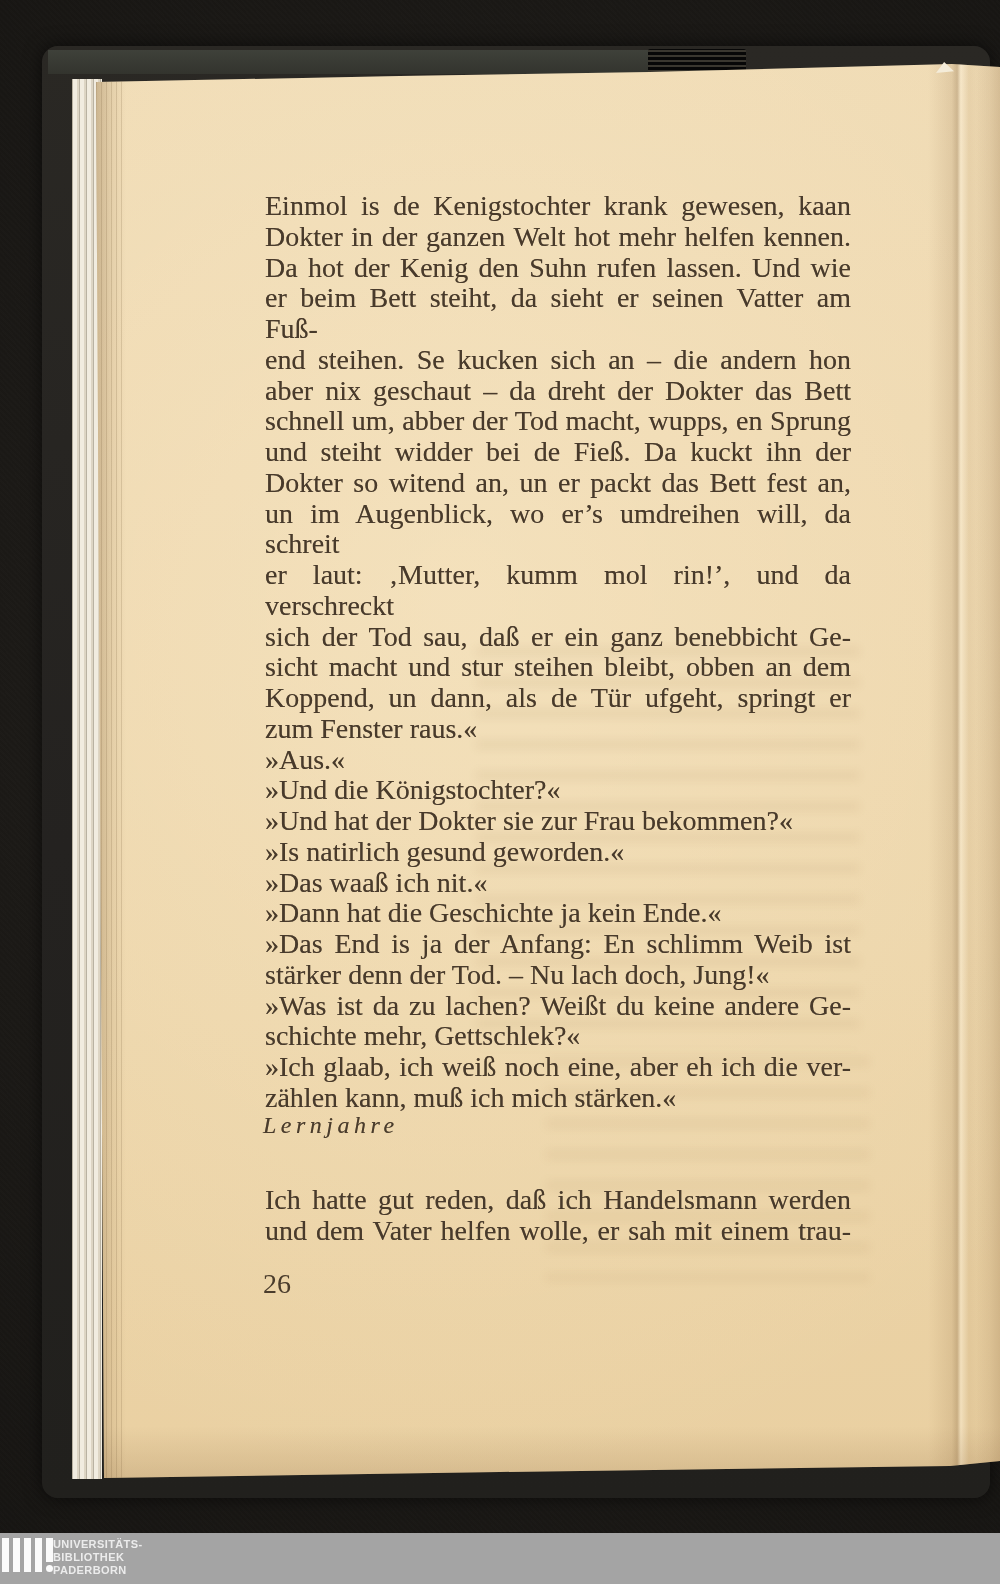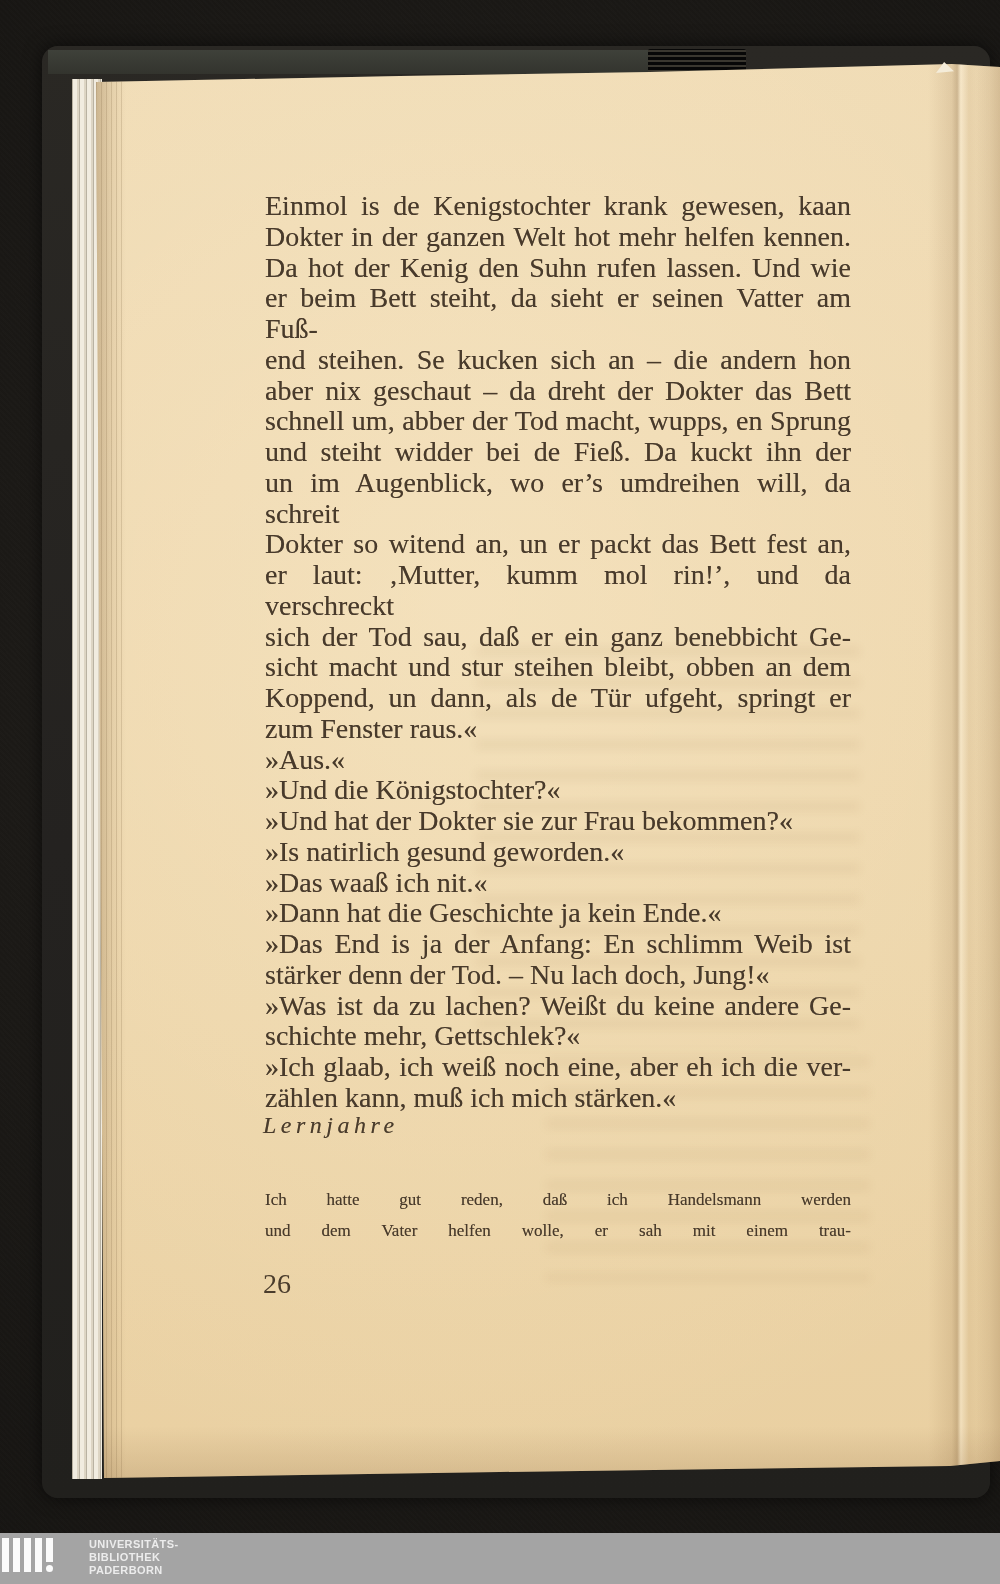--- a/index.html
+++ b/index.html
@@ -85,41 +85,41 @@
   }
   .line{white-space:normal;}
   .line.j{text-align:justify;text-align-last:justify;}
   .heading{
     position:absolute;left:263px;top:1112px;
     font-style:italic;font-size:24px;letter-spacing:4.5px;color:#4a3c2c;
     text-shadow:0 0 .5px rgba(74,60,44,.5);
   }
   .para2{
     position:absolute;left:265px;top:1184px;width:586px;
-    font-size:17px;line-height:31px;color:#483a2b;
+    font-size:28px;line-height:31px;color:#483a2b;
     text-shadow:0 0 .5px rgba(72,58,43,.55);
   }
   .pagenum{
     position:absolute;left:263px;top:1268px;
     font-size:28px;color:#4a3c2c;
   }
   .wm-band{
     position:absolute;left:0;bottom:0;width:1000px;height:51px;
     background:#a4a4a4;
   }
   .wm-logo{position:absolute;left:2px;top:5px;height:36px;display:flex;align-items:flex-start;}
   .wm-bar{width:7px;height:34px;background:#fbfbfb;margin-right:4px;}
   .wm-excl{display:flex;flex-direction:column;align-items:center;}
   .wm-excl .bar-top{width:7px;height:24px;background:#fbfbfb;}
   .wm-excl .bar-dot{width:7px;height:7px;border-radius:50%;background:#fbfbfb;margin-top:3px;}
   .wm-text{
     position:absolute;left:53px;top:5px;
     font-family:"Liberation Sans","DejaVu Sans",sans-serif;
     font-size:11px;font-weight:bold;line-height:13px;
-    color:#ececec;letter-spacing:.4px;margin-left:36px;
+    color:#ececec;letter-spacing:.4px;
   }
 </style>
 </head>
 <body>
 
 <div class="backdrop"></div>
 <div class="cover"></div>
 <div class="cover-top-band"></div>
 <div class="headband"></div>
 <div class="page-stack"></div>
@@ -134,22 +134,22 @@
 
   <div class="story">
     <div class="line j">Einmol is de Kenigstochter krank gewesen, kaan</div>
     <div class="line j">Dokter in der ganzen Welt hot mehr helfen kennen.</div>
     <div class="line j">Da hot der Kenig den Suhn rufen lassen. Und wie</div>
     <div class="line j">er beim Bett steiht, da sieht er seinen Vatter am Fuß-</div>
     <div class="line j">end steihen. Se kucken sich an – die andern hon</div>
     <div class="line j">aber nix geschaut – da dreht der Dokter das Bett</div>
     <div class="line j">schnell um, abber der Tod macht, wupps, en Sprung</div>
     <div class="line j">und steiht widder bei de Fieß. Da kuckt ihn der</div>
+    <div class="line j">Dokter so witend an, un er packt das Bett fest an,</div>
     <div class="line j">un im Augenblick, wo er’s umdreihen will, da schreit</div>
-    <div class="line j">Dokter so witend an, un er packt das Bett fest an,</div>
     <div class="line j">er laut: ‚Mutter, kumm mol rin!’, und da verschreckt</div>
     <div class="line j">sich der Tod sau, daß er ein ganz benebbicht Ge-</div>
     <div class="line j">sicht macht und stur steihen bleibt, obben an dem</div>
     <div class="line j">Koppend, un dann, als de Tür ufgeht, springt er</div>
     <div class="line">zum Fenster raus.«</div>
     <div class="line">»Aus.«</div>
     <div class="line">»Und die Königstochter?«</div>
     <div class="line">»Und hat der Dokter sie zur Frau bekommen?«</div>
     <div class="line">»Is natirlich gesund geworden.«</div>
     <div class="line">»Das waaß ich nit.«</div>

